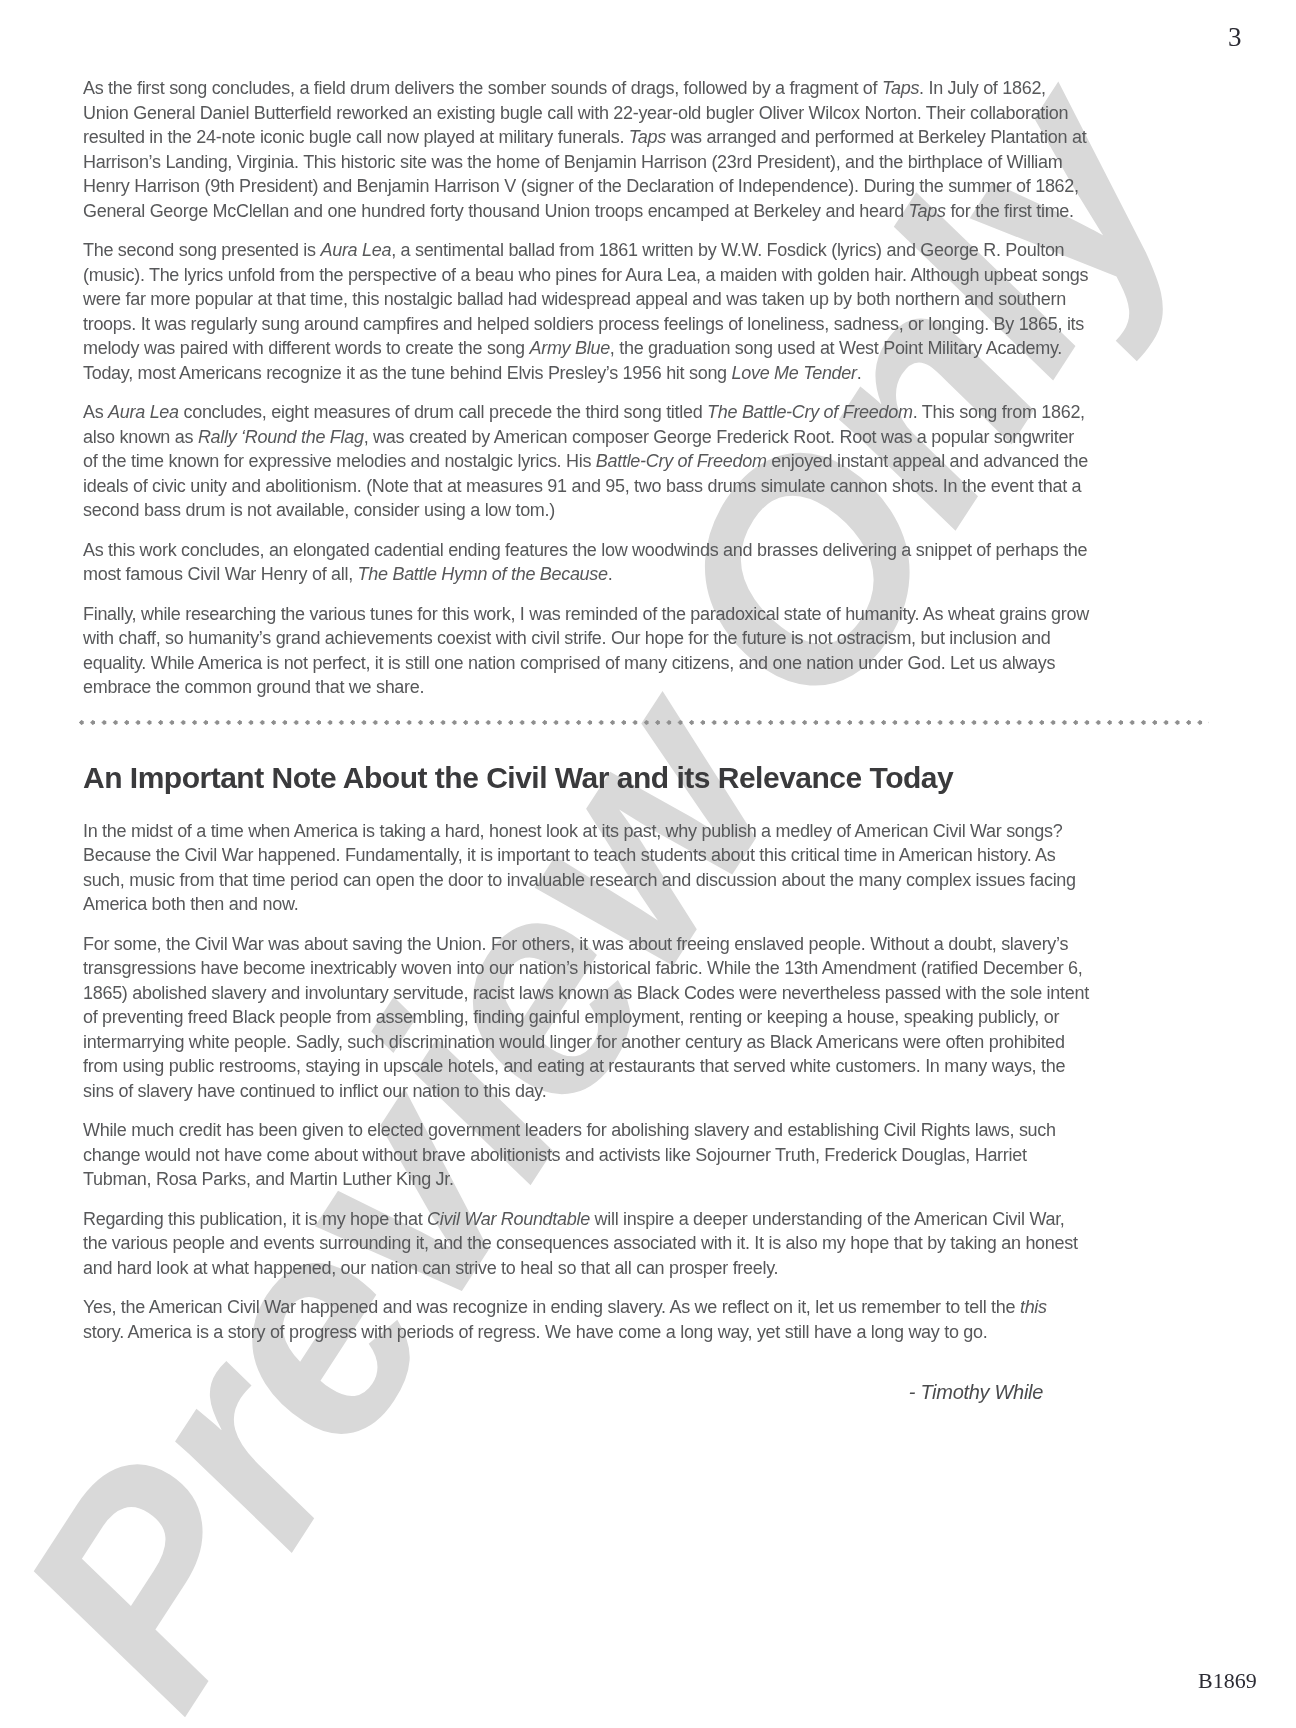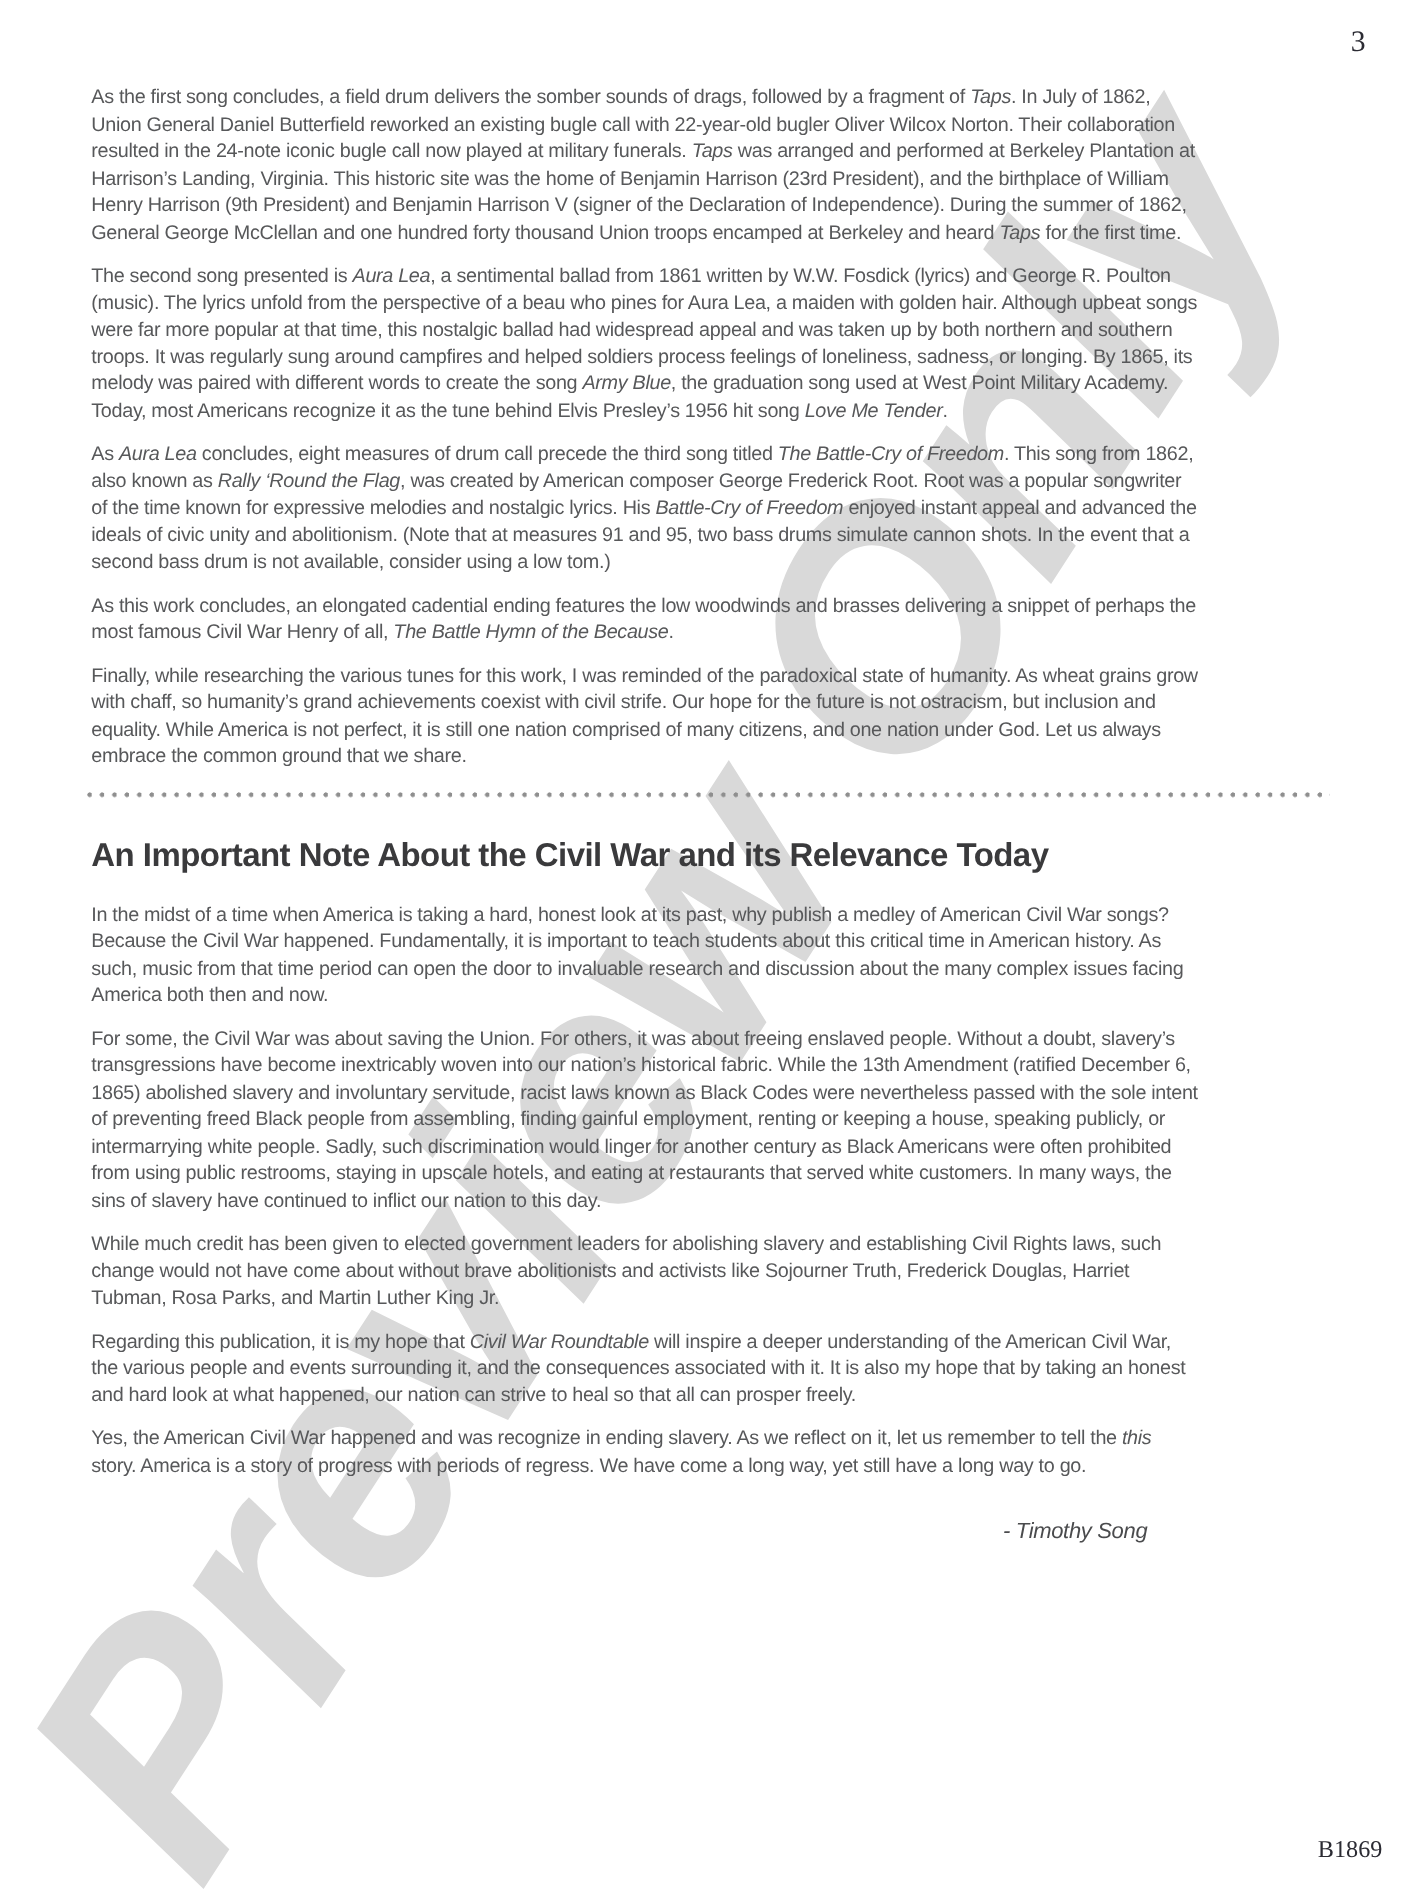--- a/index.html
+++ b/index.html
@@ -110,19 +110,19 @@
     <h1 class="heading">An Important Note About the Civil War and its Relevance Today</h1>
 
     <section id="bottom-paragraphs">
         <p class="para"><span>In the midst of a time when America is taking a hard, honest look at its past, why publish a medley of American Civil War songs? Because the Civil War happened. Fundamentally, it is important to teach students about this critical time in American history. As such, music from that time period can open the door to invaluable research and discussion about the many complex issues facing America both then and now.</span></p>
         <p class="para"><span>For some, the Civil War was about saving the Union. For others, it was about freeing enslaved people. Without a doubt, slavery’s transgressions have become inextricably woven into our nation’s historical fabric. While the 13th Amendment (ratified December 6, 1865) abolished slavery and involuntary servitude, racist laws known as Black Codes were nevertheless passed with the sole intent of preventing freed Black people from assembling, finding gainful employment, renting or keeping a house, speaking publicly, or intermarrying white people. Sadly, such discrimination would linger for another century as Black Americans were often prohibited from using public restrooms, staying in upscale hotels, and eating at restaurants that served white customers. In many ways, the sins of slavery have continued to inflict our nation to this day.</span></p>
         <p class="para"><span>While much credit has been given to elected government leaders for abolishing slavery and establishing Civil Rights laws, such change would not have come about without brave abolitionists and activists like Sojourner Truth, Frederick Douglas, Harriet Tubman, Rosa Parks, and Martin Luther King Jr.</span></p>
         <p class="para"><span>Regarding this publication, it is my hope that </span><em>Civil War Roundtable</em><span> will inspire a deeper understanding of the American Civil War, the various people and events surrounding it, and the consequences associated with it. It is also my hope that by taking an honest and hard look at what happened, our nation can strive to heal so that all can prosper freely.</span></p>
         <p class="para"><span>Yes, the American Civil War happened and was recognize in ending slavery. As we reflect on it, let us remember to tell the </span><em>this</em><span> story. America is a story of progress with periods of regress. We have come a long way, yet still have a long way to go.</span></p>
       </section>
 
-    <div class="signature">- Timothy Song</div>
+    <div class="signature">- Timothy While</div>
 
   </main>
 
   <div class="catalog">B1869</div>
 
 </div>
 
 </body></html>

